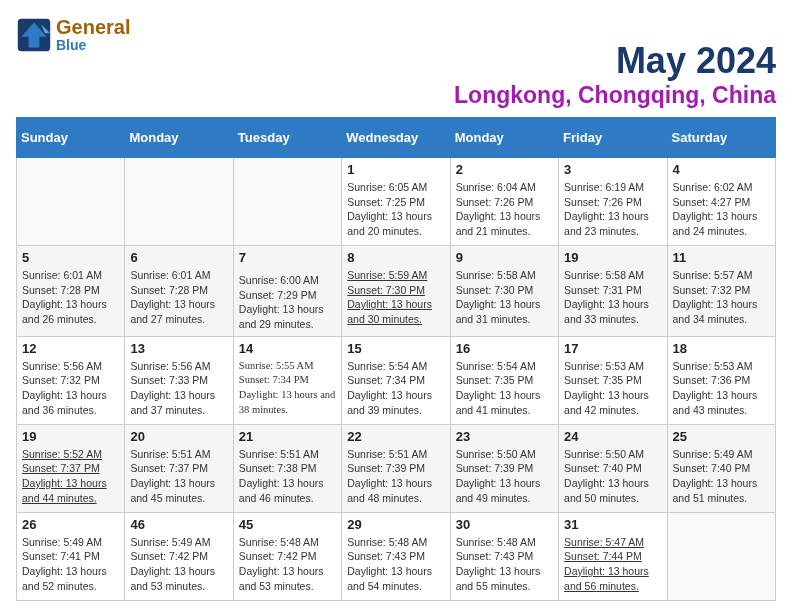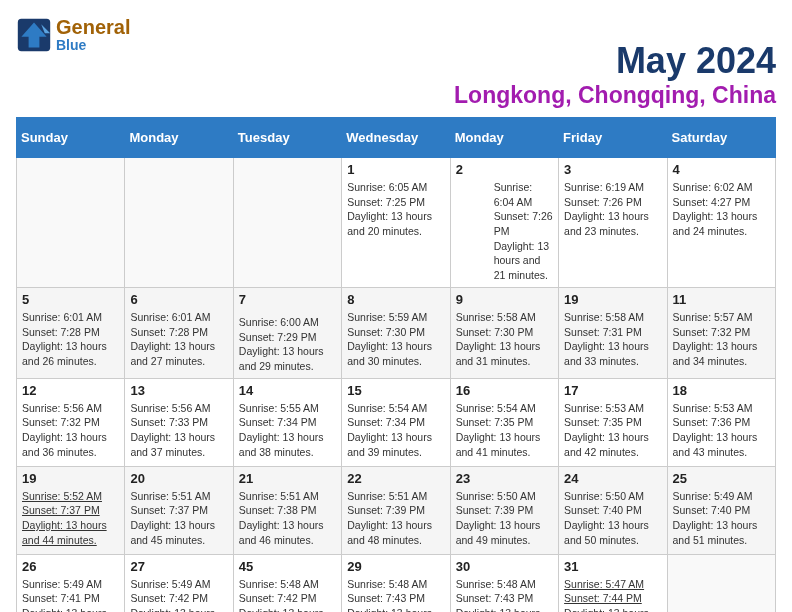--- a/index.html
+++ b/index.html
@@ -120,21 +120,21 @@
         <td class="empty-cell"></td>
         <td class="empty-cell"></td>
         <td>
           <span class="day-num">1</span>
           <div class="cell-content" style="white-space: pre-line;">Sunrise: 6:05 AM
 Sunset: 7:25 PM
 Daylight: 13 hours and 20 minutes.</div>
         </td>
         <td>
           <span class="day-num">2</span>
-          <div class="cell-content" style="white-space: pre-line; margin-left: 38px;">Sunrise: 6:04 AM
+          <div class="cell-content" style="white-space: pre-line;">Sunrise: 6:04 AM
 Sunset: 7:26 PM
 Daylight: 13 hours and 21 minutes.</div>
         </td>
         <td>
           <span class="day-num">3</span>
           <div class="cell-content" style="white-space: pre-line;">Sunrise: 6:19 AM
 Sunset: 7:26 PM
 Daylight: 13 hours and 23 minutes.</div>
         </td>
         <td>
@@ -158,21 +158,21 @@
 Daylight: 13 hours and 27 minutes.</div>
         </td>
         <td>
           <span class="day-num">7</span>
           <div class="cell-content" style="white-space: pre-line; margin-top: 8px;">Sunrise: 6:00 AM
 Sunset: 7:29 PM
 Daylight: 13 hours and 29 minutes.</div>
         </td>
         <td>
           <span class="day-num">8</span>
-          <div class="cell-content" style="white-space: pre-line;">Sunrise: 5:59 AM
+          <div class="cell-content" style="white-space: pre-line; text-decoration: underline;">Sunrise: 5:59 AM
 Sunset: 7:30 PM
 Daylight: 13 hours and 30 minutes.</div>
         </td>
         <td>
           <span class="day-num">9</span>
           <div class="cell-content" style="white-space: pre-line;">Sunrise: 5:58 AM
 Sunset: 7:30 PM
 Daylight: 13 hours and 31 minutes.</div>
         </td>
         <td>
@@ -196,21 +196,21 @@
 Daylight: 13 hours and 36 minutes.</div>
         </td>
         <td>
           <span class="day-num">13</span>
           <div class="cell-content" style="white-space: pre-line;">Sunrise: 5:56 AM
 Sunset: 7:33 PM
 Daylight: 13 hours and 37 minutes.</div>
         </td>
         <td>
           <span class="day-num">14</span>
-          <div class="cell-content" style="white-space: pre-line;">Sunrise: 5:55 AM
+          <div class="cell-content" style="white-space: pre-line; font-family: Liberation Serif, serif;">Sunrise: 5:55 AM
 Sunset: 7:34 PM
 Daylight: 13 hours and 38 minutes.</div>
         </td>
         <td>
           <span class="day-num">15</span>
           <div class="cell-content" style="white-space: pre-line;">Sunrise: 5:54 AM
 Sunset: 7:34 PM
 Daylight: 13 hours and 39 minutes.</div>
         </td>
         <td>
@@ -277,21 +277,21 @@
         </td>
       </tr>
       <tr>
         <td>
           <span class="day-num">26</span>
           <div class="cell-content" style="white-space: pre-line;">Sunrise: 5:49 AM
 Sunset: 7:41 PM
 Daylight: 13 hours and 52 minutes.</div>
         </td>
         <td>
-          <span class="day-num">27</span>
+          <span class="day-num">46</span>
           <div class="cell-content" style="white-space: pre-line;">Sunrise: 5:49 AM
 Sunset: 7:42 PM
 Daylight: 13 hours and 53 minutes.</div>
         </td>
         <td>
           <span class="day-num">45</span>
           <div class="cell-content" style="white-space: pre-line;">Sunrise: 5:48 AM
 Sunset: 7:42 PM
 Daylight: 13 hours and 53 minutes.</div>
         </td>

